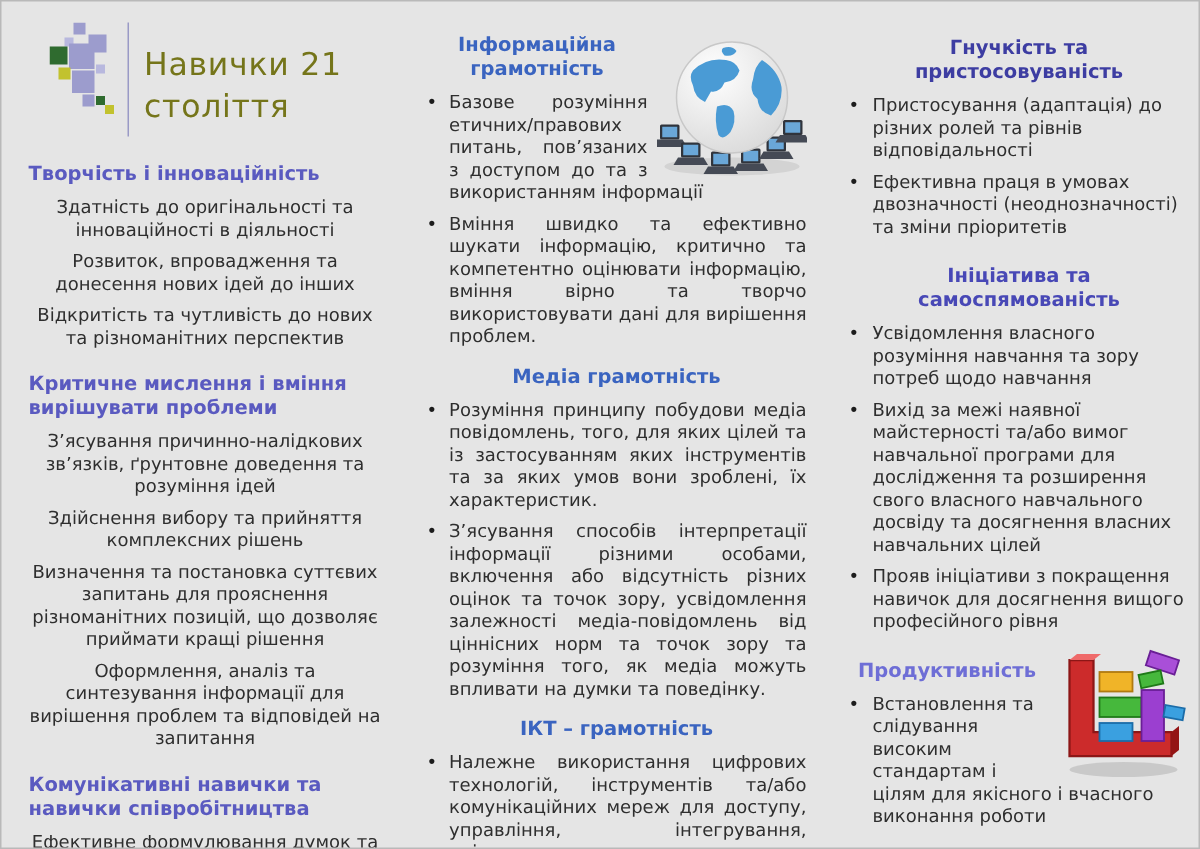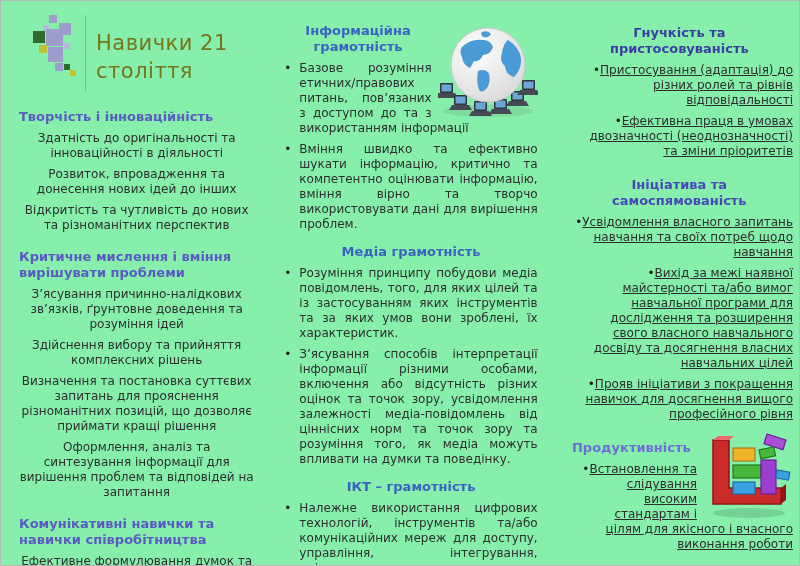--- a/index.html
+++ b/index.html
@@ -1,21 +1,21 @@
 <!DOCTYPE html>
 <html><head>
 <meta charset="utf-8">
 <style>
   html,body{margin:0;padding:0;background:#ffffff;}
   .page{
     position:relative;
     width:800px;height:566px;
     box-sizing:border-box;
     border:1px solid #b9b9b9;
-    background:#86efac;
+    background:#e5e5e5;
     font-family:"DejaVu Sans","Liberation Sans",sans-serif;
     color:#2e2e2e;
     display:flex;
     overflow:hidden;
     padding:0 6px 0 18px;
   }
   .col{box-sizing:border-box;}
   .c1{width:236px;padding-top:10px;margin-right:30px;}
   .c2{width:254px;padding-top:22px;margin-right:18px;}
   .c3{width:238px;padding-top:24px;}
@@ -33,21 +33,21 @@
   .c1 h3.first{margin-top:6px;}
   .c2 h3{text-align:center;color:#3a64c0;margin:12px 0 5px;}
   .c2 h3.first{margin-top:0;}
   .c3 h3{text-align:center;padding-left:10px;margin:18px 0 6px;}
   .c3 h3.first{margin-top:0;}
   .hA{color:#3d3da2;} .hB{color:#4848b6;} .hC{color:#6e6ed6;}
   
   p{font-size:12px;line-height:15px;margin:6px 0;}
   .c1 p{text-align:center;}
   .c2 p{text-align:justify;}
-  .c3 p{text-align:right;text-decoration:underline;}
+  .c3 p{text-align:left;}
   p.bul{padding-left:15px;}
   p.bul::before{content:"\2022";display:inline-block;width:15px;margin-left:-15px;color:#1c1c1c;}
   .c3 p.bul{padding-left:26px;}
   .c3 p.bul::before{width:16px;margin-left:-16px;}
   
   .globefloat{float:right;width:100px;height:96px;margin:0 0 2px 6px;}
   .chartfloat{float:right;width:92px;height:92px;margin:0 0 2px 4px;}
   .clear{clear:both;}
 </style>
 </head>
@@ -158,21 +158,21 @@
 
     <div class="clear"></div>
   </div>
 
   <div class="col c3">
     <h3 class="first hA">Гнучкість та пристосовуваність</h3>
     <p class="bul">Пристосування (адаптація) до різних ролей та рівнів відповідальності</p>
     <p class="bul">Ефективна праця в умовах двозначності (неоднозначності) та зміни пріоритетів</p>
 
     <h3 class="hB">Ініціатива та  самоспямованість</h3>
-    <p class="bul">Усвідомлення власного запитань навчання та своїх потреб щодо навчання</p>
+    <p class="bul">Усвідомлення власного розуміння навчання та зору потреб щодо навчання</p>
     <p class="bul">Вихід за межі наявної майстерності та/або вимог навчальної програми для дослідження та розширення свого власного навчального досвіду та досягнення власних навчальних цілей</p>
     <p class="bul">Прояв ініціативи з покращення навичок для досягнення вищого професійного рівня</p>
 
     <div class="chartfloat">
       <svg width="92" height="92" viewBox="0 0 92 92">
         <ellipse cx="48" cy="85" rx="36" ry="5" fill="#000000" opacity="0.12"></ellipse>
         <path d="M12,12 h16 v48 h52 v16 h-68 z" fill="#cc2b2b" stroke="#8c1616" stroke-width="1.5"></path>
         <path d="M12,12 l5,-4 h16 l-5,4 z" fill="#ef6a6a"></path>
         <path d="M80,60 l5,-4 v16 l-5,4 z" fill="#941414"></path>
         <rect x="32" y="20" width="22" height="13" fill="#f0b428" stroke="#b07a10" stroke-width="1.2"></rect>

